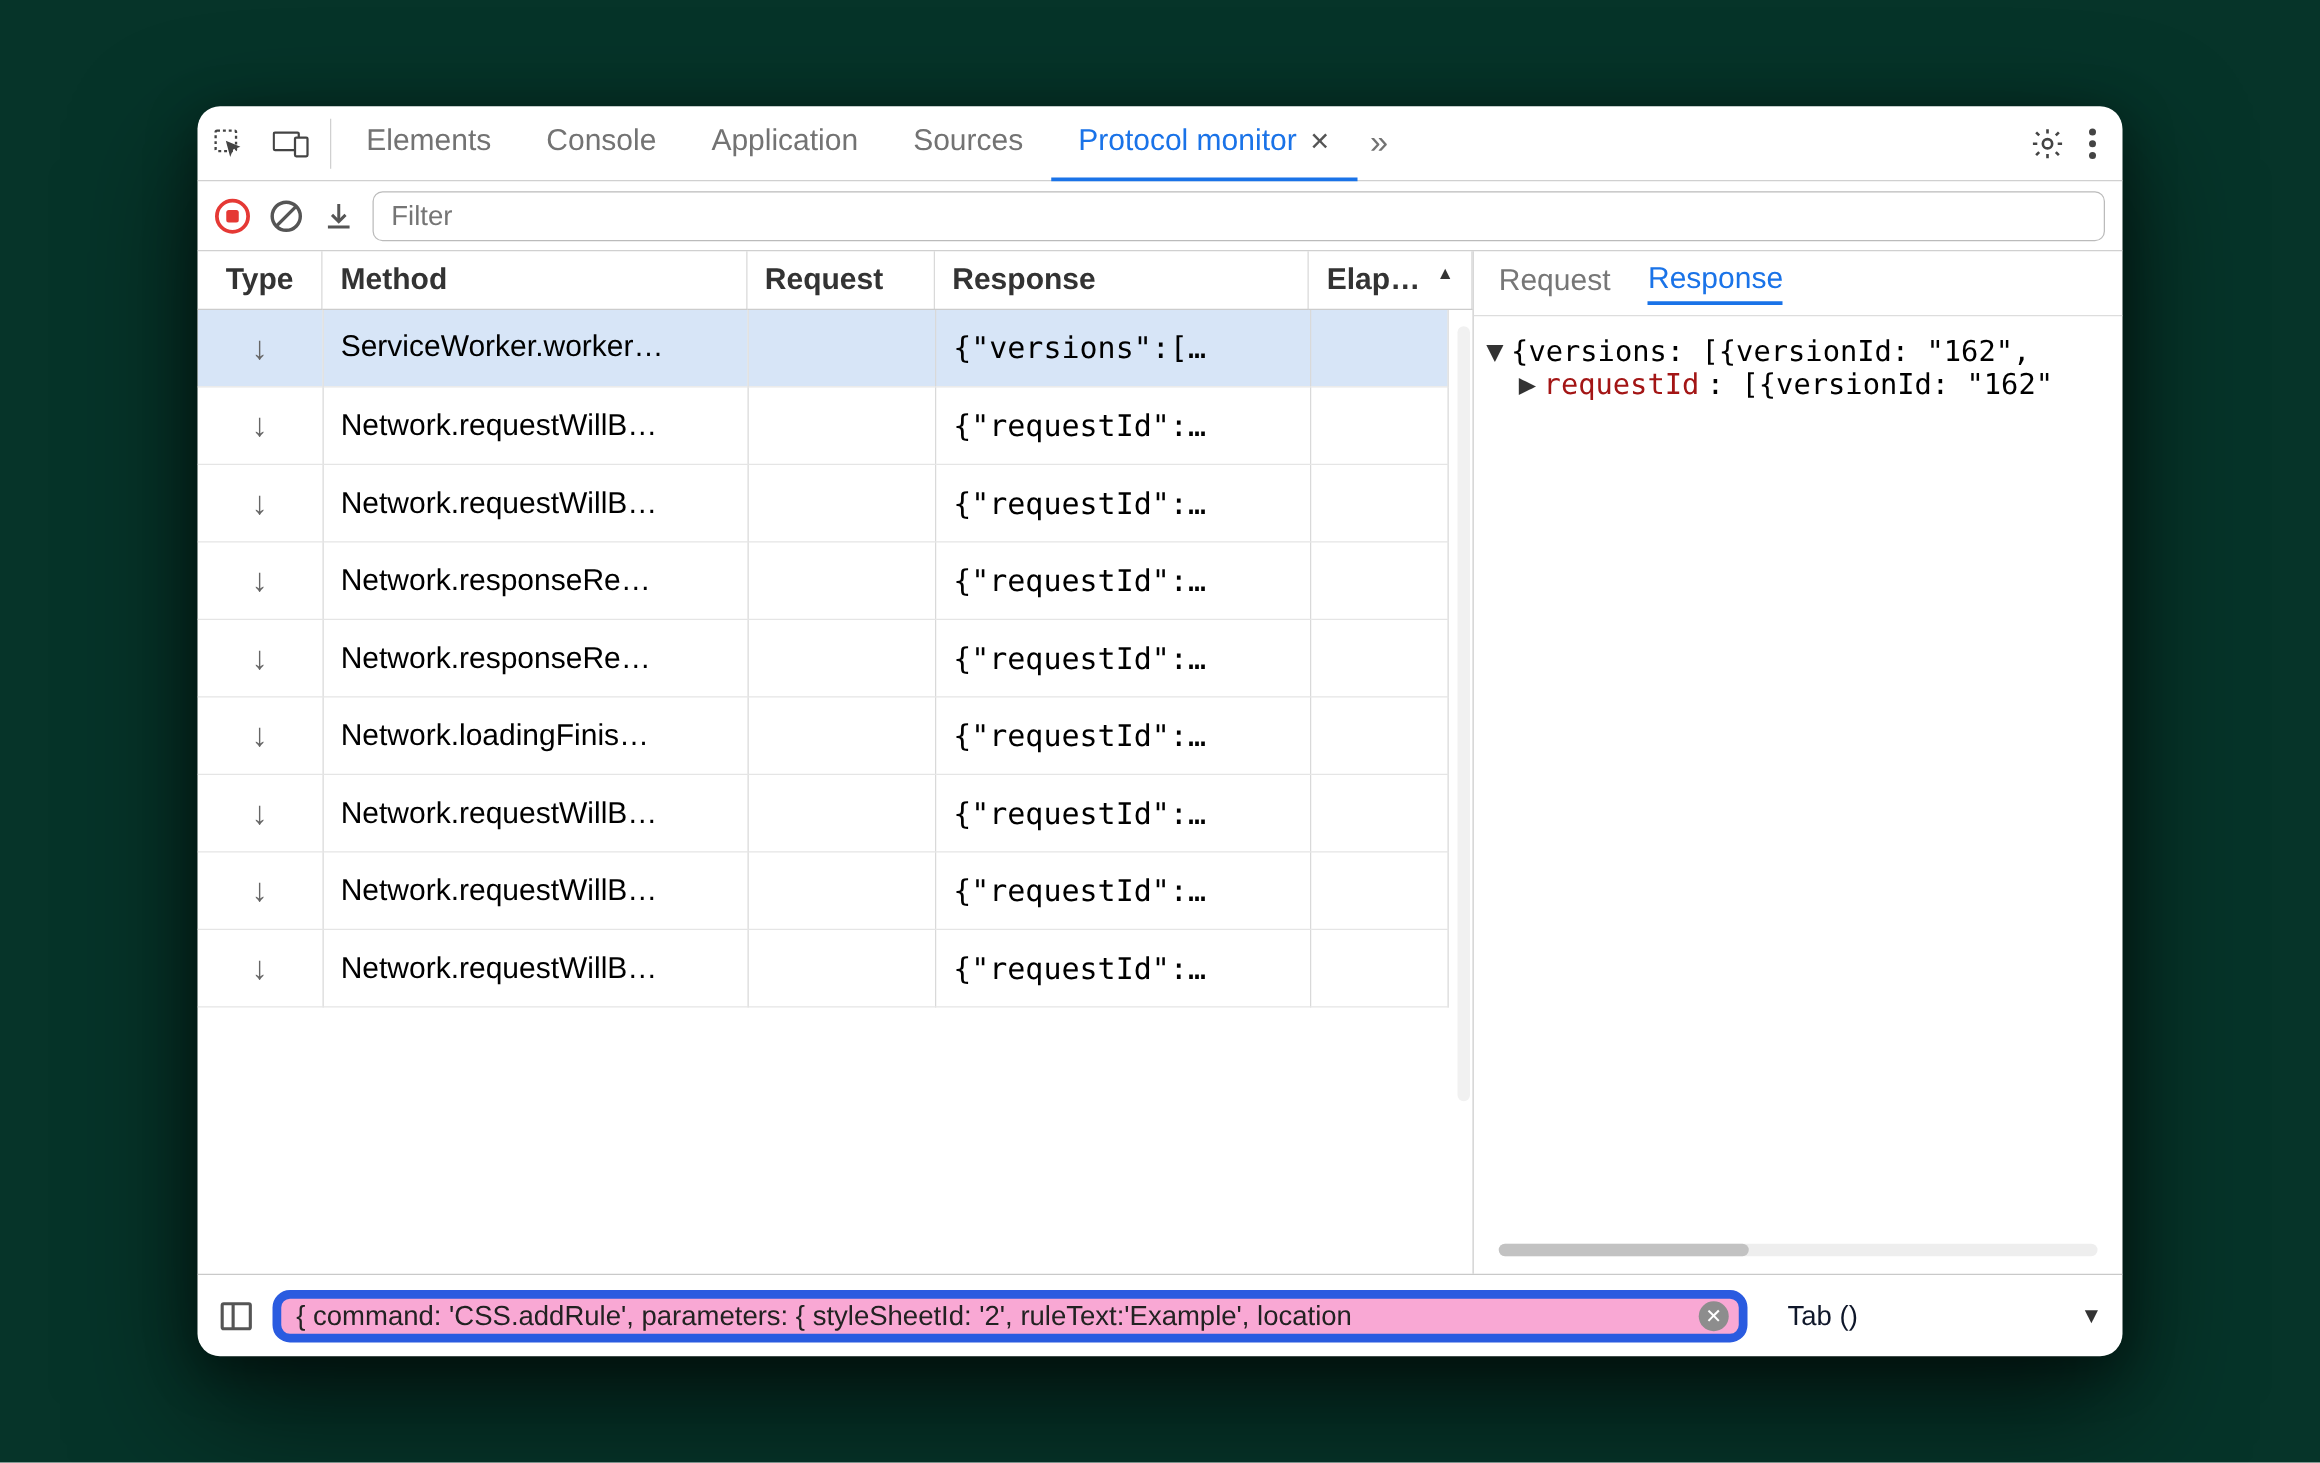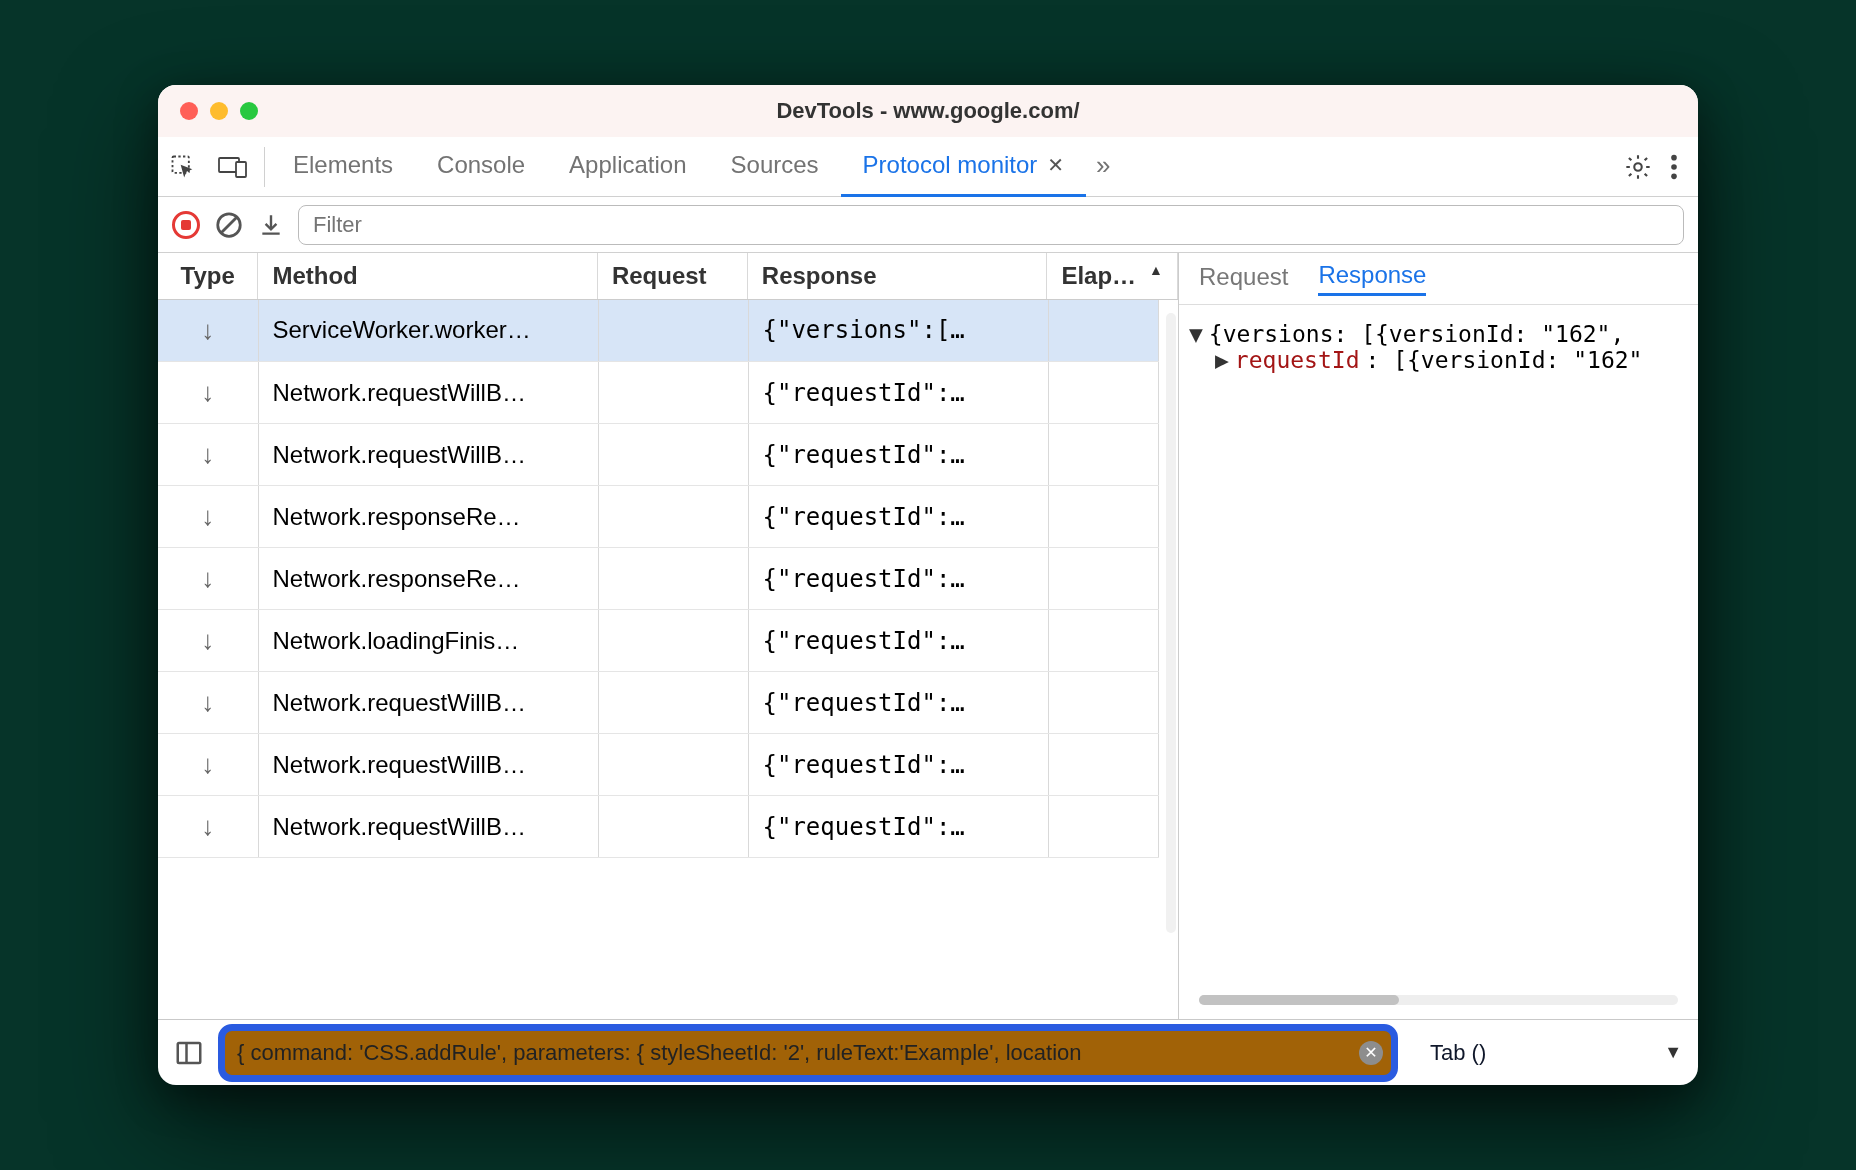--- a/index.html
+++ b/index.html
@@ -116,45 +116,37 @@
   .side-thumb{position:absolute;left:0;width:200px;height:10px;background:#c2c2c2;border-radius:5px;}
 
   .bottombar {
     height: 66px; border-top:1px solid #c9c9c9; display:flex; align-items:center;
     padding:0 16px; gap:14px;
   }
   .dock-icon{width:30px;height:30px;color:#555;}
   .cmdwrap{
     flex:0 0 1180px;
     border:7px solid #2a5be0; border-radius:14px;
-    height:58px; display:flex; align-items:center;
-    padding:0 8px 0 12px; background:#a16207;
+    height:42px; display:flex; align-items:center;
+    padding:0 8px 0 12px; background:#f9a8d4;
     overflow:hidden;
     justify-content:flex-end;
   }
   .cmdtext{font-size:22px;white-space:nowrap;color:#222;}
   .clearbtn{margin-left:auto;width:24px;height:24px;border-radius:50%;background:#8d8d8d;color:#fff;display:flex;align-items:center;justify-content:center;font-size:16px;}
   .tab-info{font-size:22px;color:#0f172a; margin-left:18px;}
   .drop{margin-left:auto;font-size:18px;color:#333;}
 
   svg{display:block;}
 </style>
 </head>
 <body>
 
 <div class="window">
 
-  <div class="titlebar">
-    <div class="traffic">
-      <div class="tl red"></div>
-      <div class="tl yellow"></div>
-      <div class="tl green"></div>
-    </div>
-    <div class="title-text">DevTools - www.google.com/</div>
-  </div>
 
   <div class="tabbar">
     <div class="tab-prebtn">
       <svg width="28" height="28" viewBox="0 0 24 24" fill="none" stroke="#444" stroke-width="1.6">
         <rect x="3" y="3" width="14" height="14" rx="1" stroke-dasharray="2 2"></rect>
         <path d="M10 10 L20 14 L15 16 L13 21 Z" fill="#444" stroke="none"></path>
       </svg>
     </div>
     <div class="tab-prebtn">
       <svg width="30" height="24" viewBox="0 0 30 24" fill="none" stroke="#444" stroke-width="1.8">

